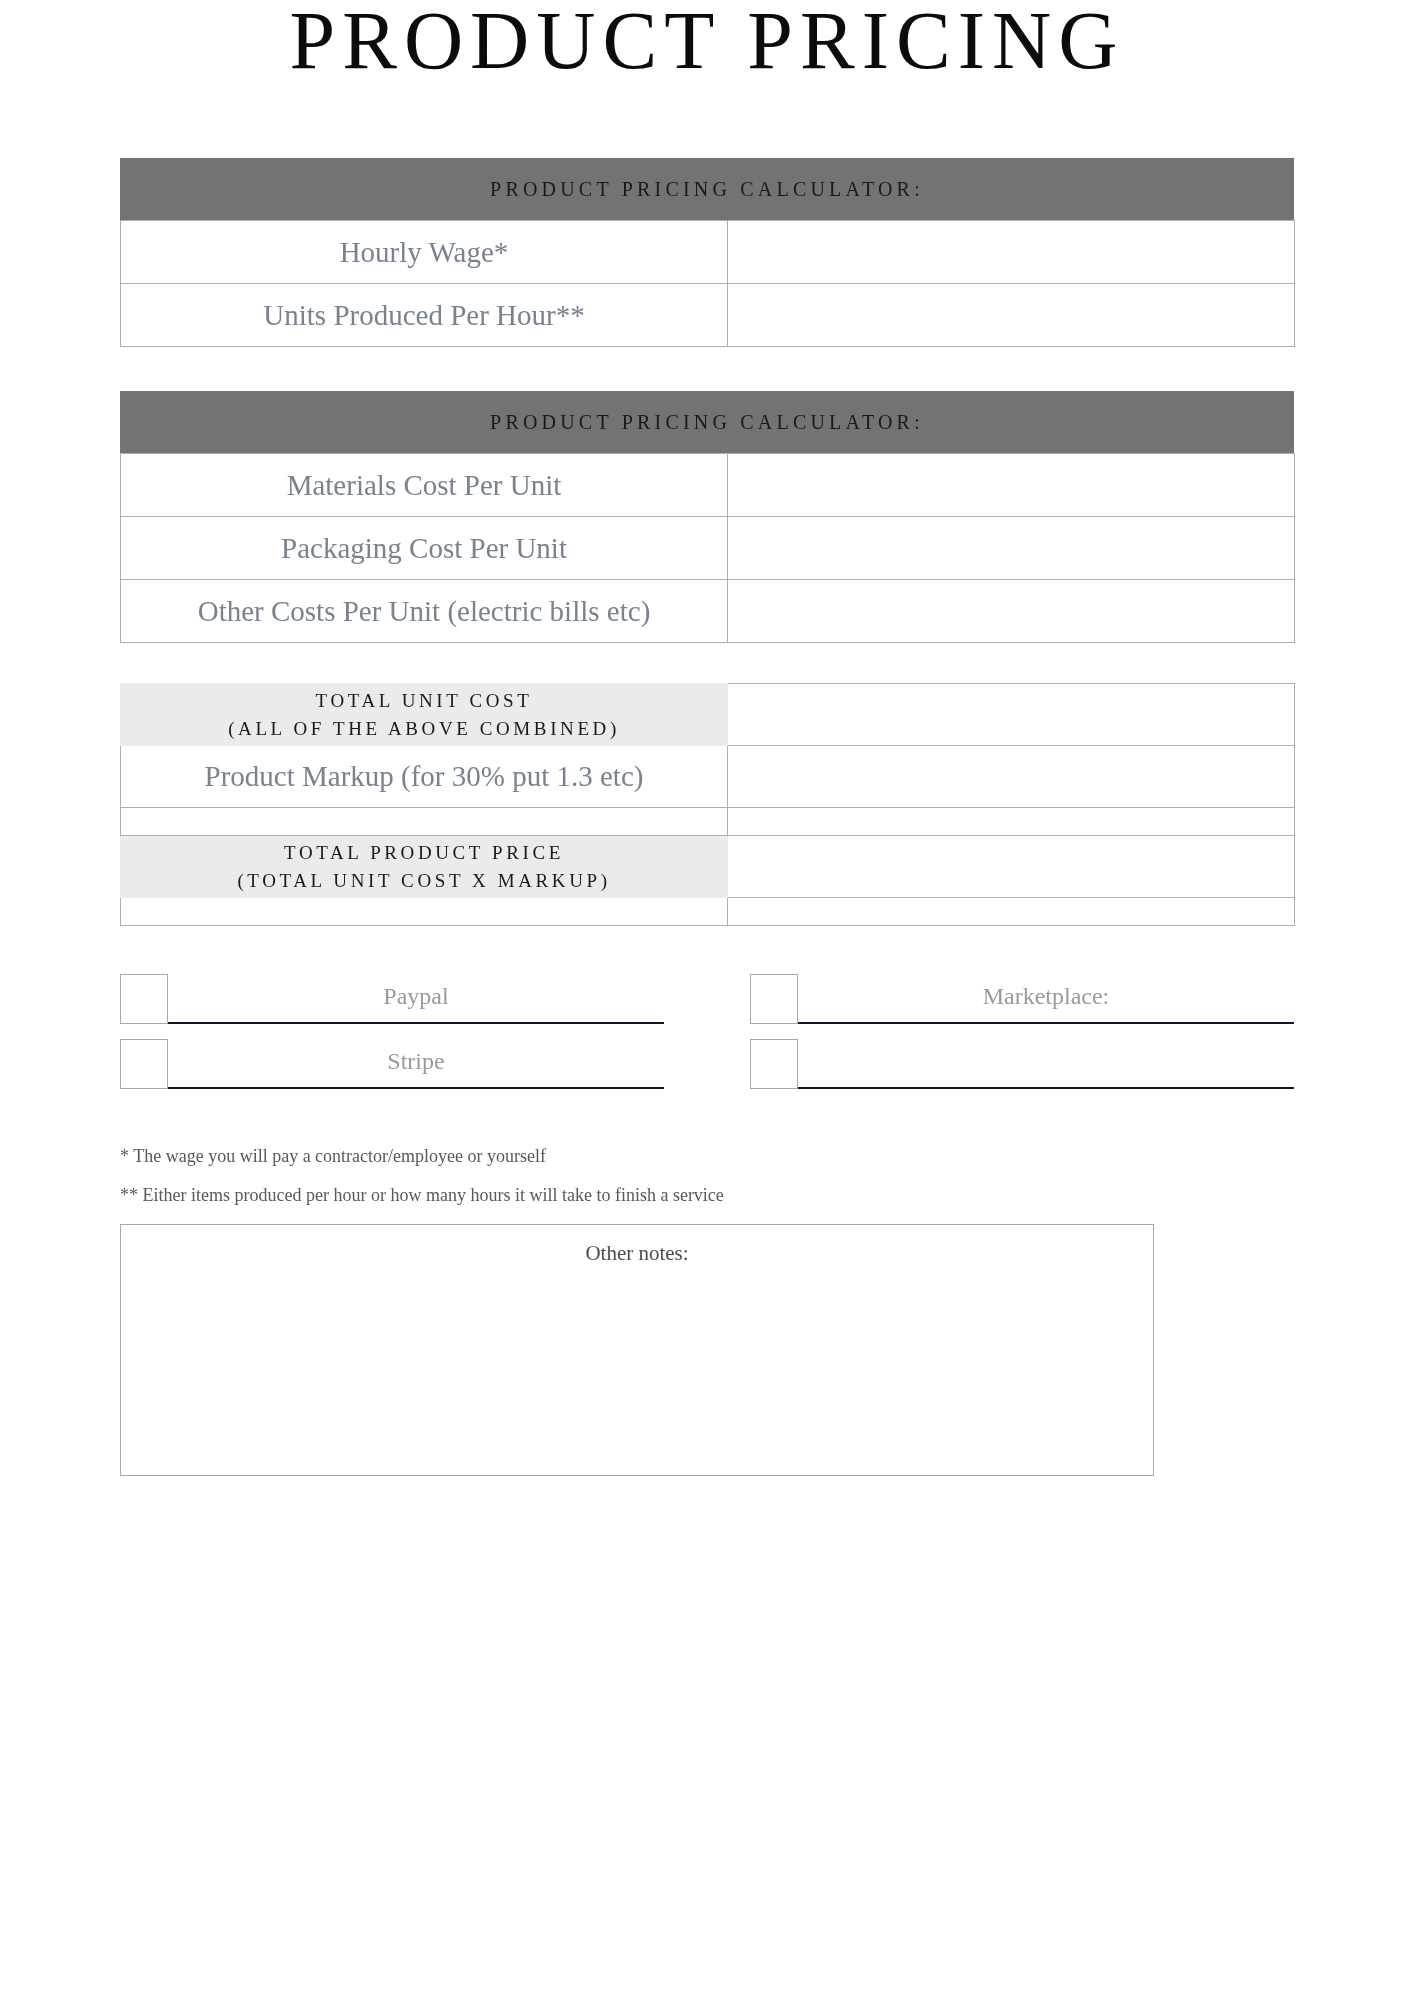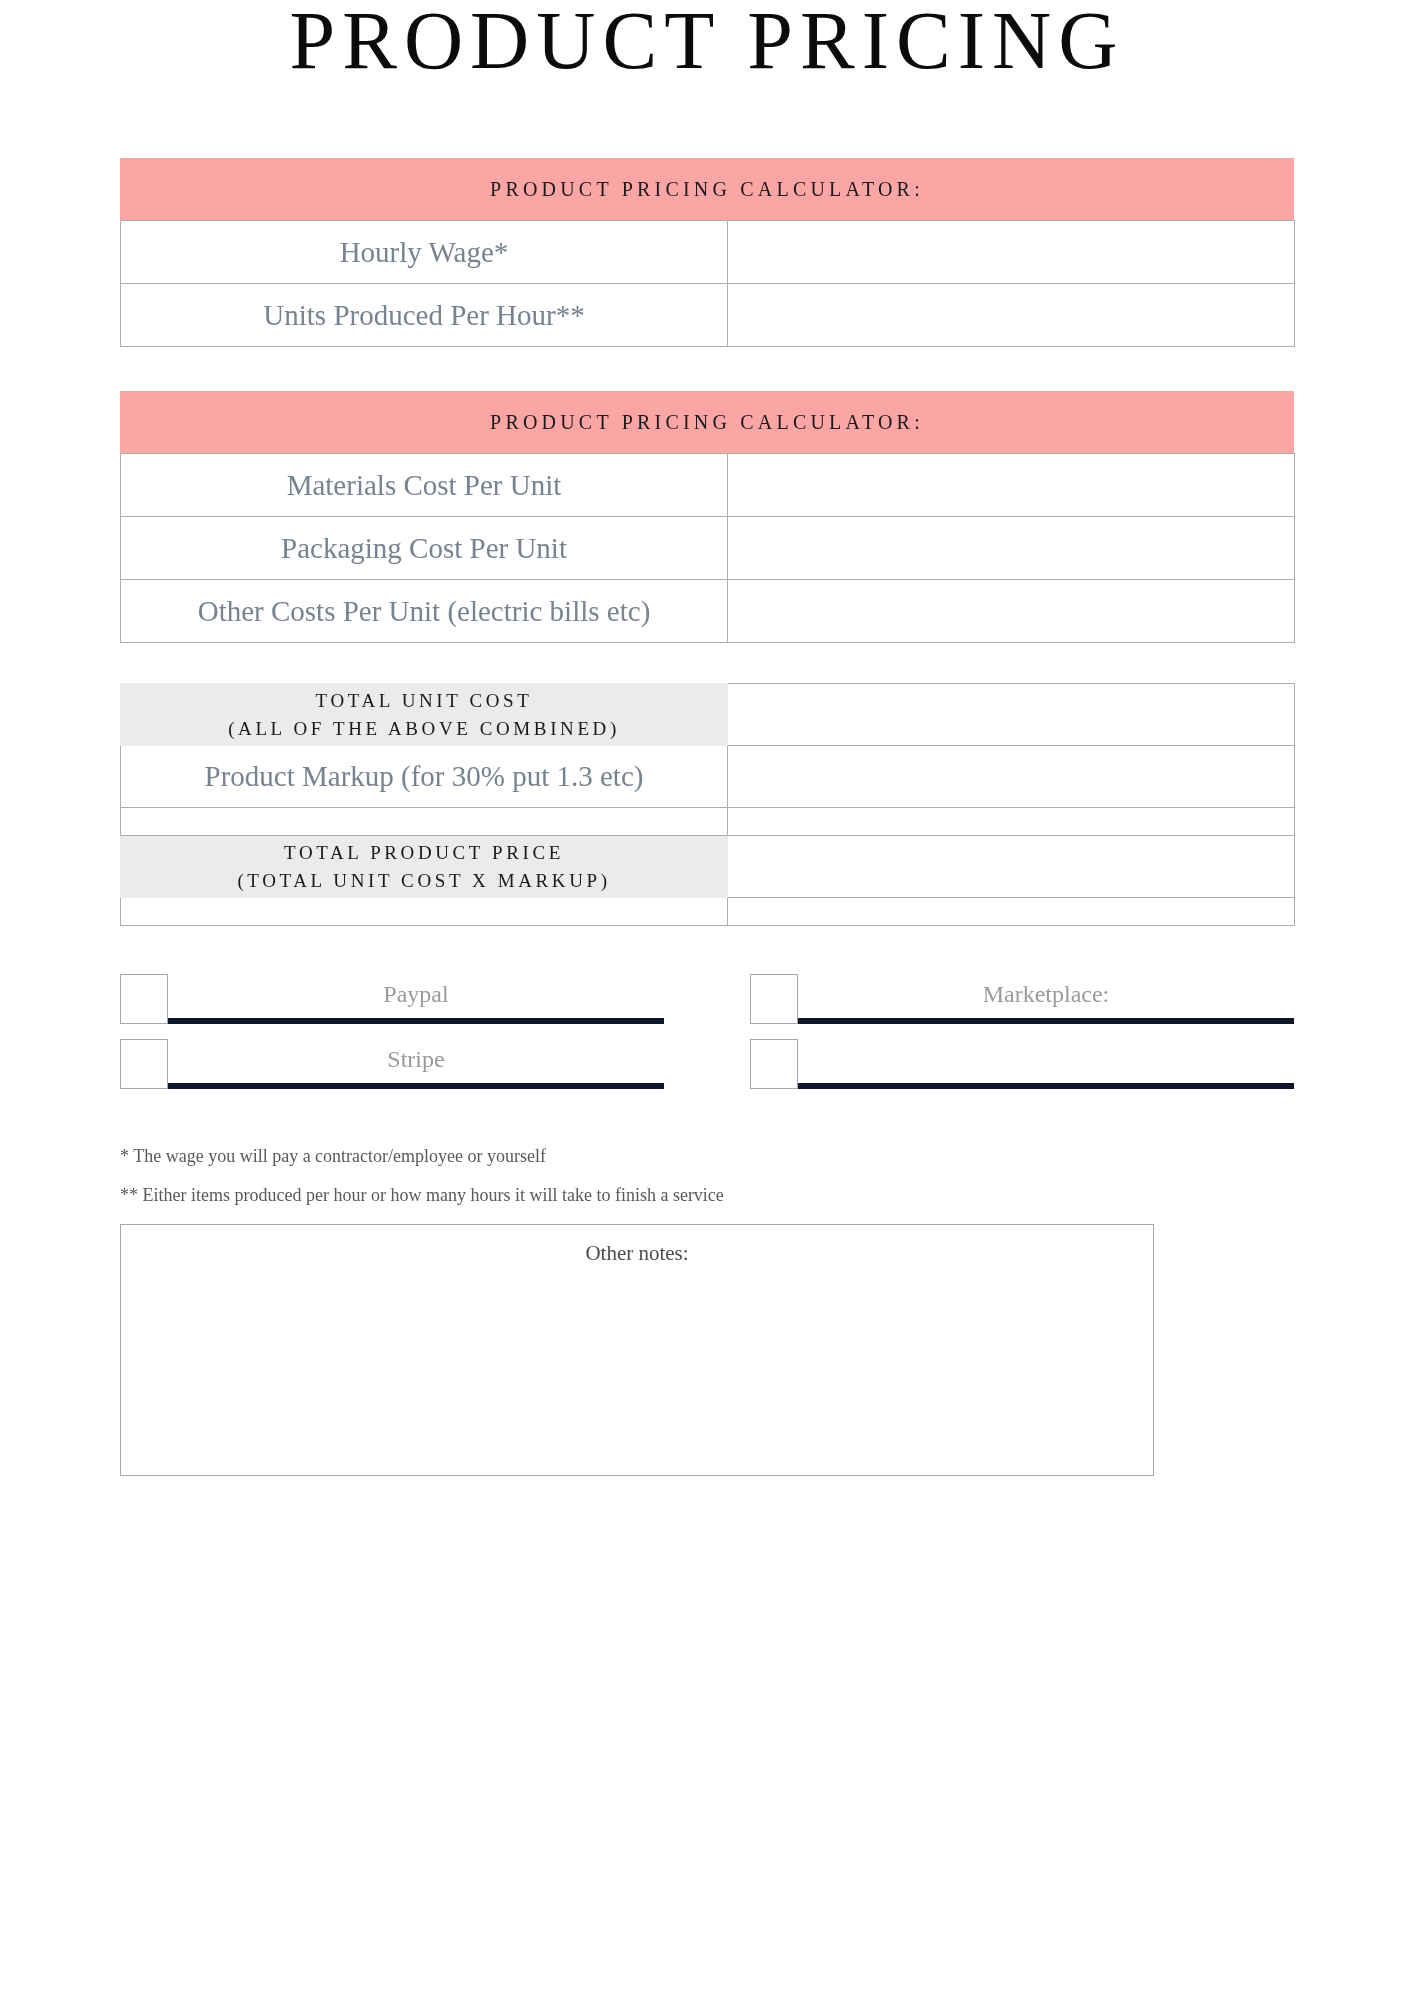--- a/index.html
+++ b/index.html
@@ -30,21 +30,21 @@
     font-size: 82px;
     font-weight: 400;
     letter-spacing: 7px;
     color: #0b0b0b;
     line-height: 1.0;
     white-space: nowrap;
   }
 
   
   .band {
-    background: #fca5a5;
+    background: #737373;
     text-align: center;
     font-size: 20px;
     letter-spacing: 4.2px;
     color: #1a1a1a;
     font-family: "Liberation Serif", "DejaVu Serif", serif;
     display: flex;
     align-items: center;
     justify-content: center;
     line-height: 1.35;
   }
@@ -117,21 +117,21 @@
   }
   .chk {
     width: 48px;
     height: 50px;
     border: 1px solid #a8a8a8;
     background: #fff;
     flex: 0 0 48px;
   }
   .chk-line {
     flex: 1;
-    border-bottom: 6px solid #0f172a;
+    border-bottom: 2px solid #0f172a;
     height: 50px;
     display: flex;
     align-items: center;
     justify-content: center;
   }
   .chk-label {
     font-size: 24px;
     color: #9a9a9a;
     font-family: "Liberation Serif", "DejaVu Serif", serif;
     padding-bottom: 4px;

